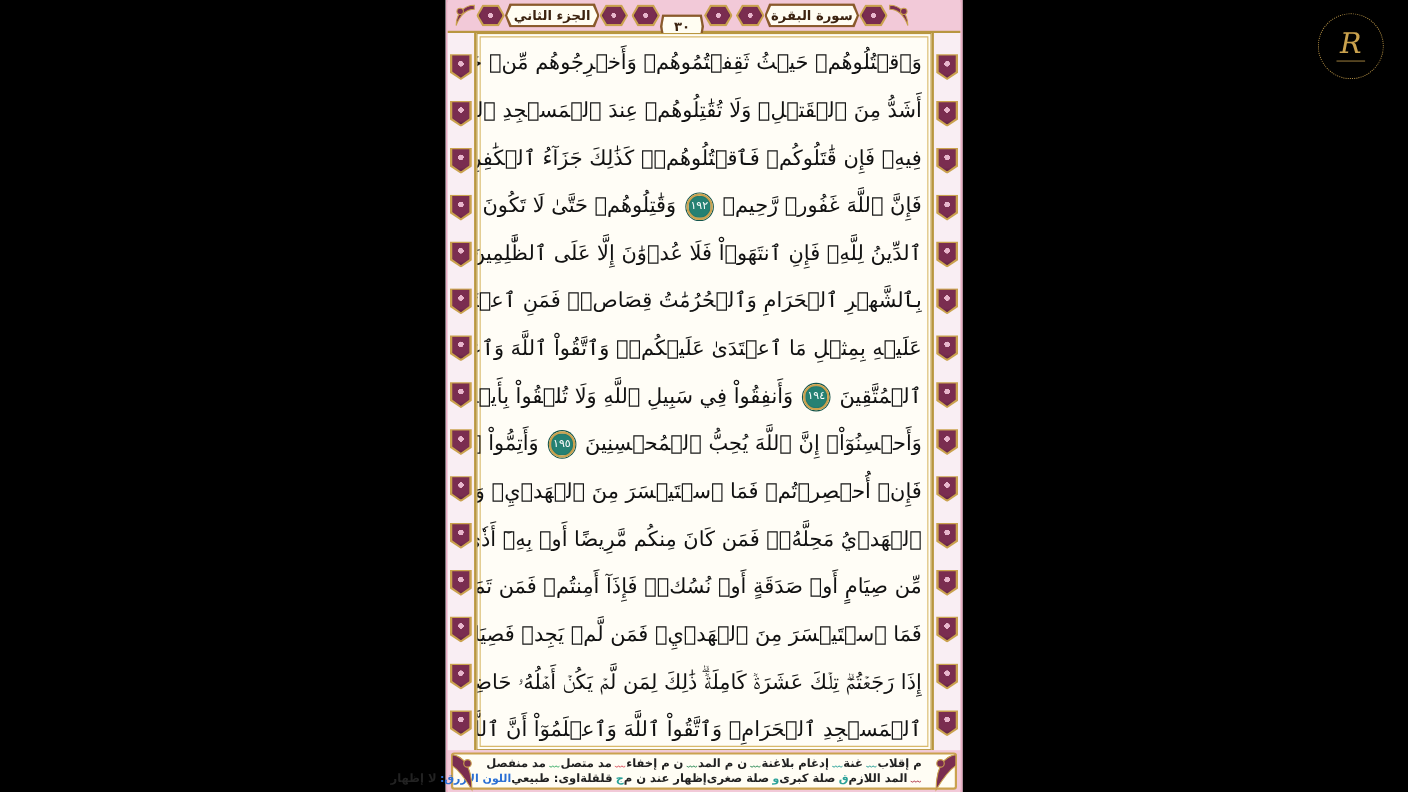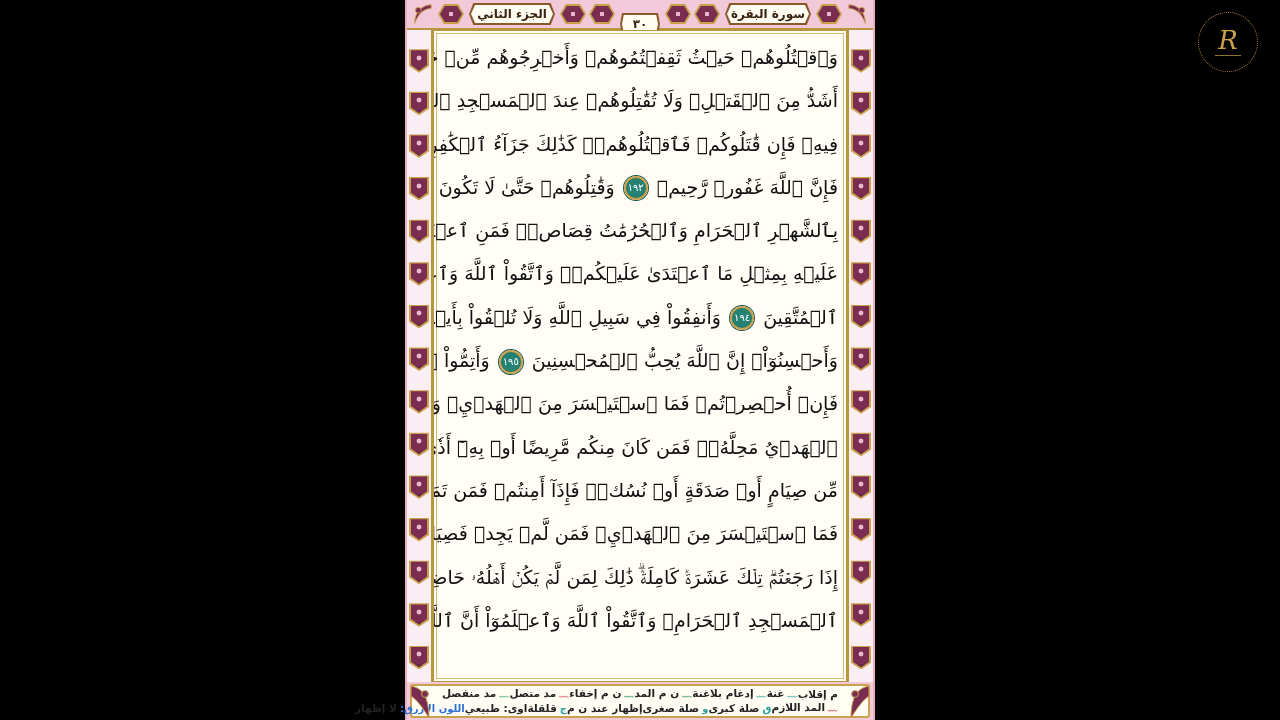--- a/index.html
+++ b/index.html
@@ -31,21 +31,21 @@
     background:#caa24e;}
   .med::after{content:"";position:absolute;inset:2px;
     clip-path:polygon(22% 0,78% 0,100% 50%,78% 100%,22% 100%,0 50%);
     background:radial-gradient(circle at 50% 50%,#e8b6cc 0 16%,#7a2d50 17% 62%,#4a1c38 100%);}
   .med.v{width:20px;height:30px;clip-path:polygon(0 22%,100% 22%,100% 78%,50% 100%,0 78%);}
   .med.v::after{clip-path:polygon(0 22%,100% 22%,100% 78%,50% 100%,0 78%);}
   
   .band-top{
     position:absolute;left:2px;right:2px;top:0;height:30px;
     background:#f2c9d8;border-bottom:2px solid #b8963f;
-    display:flex;flex-direction:row-reverse;align-items:center;justify-content:space-between;
+    display:flex;flex-direction:row-reverse;align-items:center;justify-content:flex-start;
     padding:0 4px;box-sizing:border-box;direction:rtl;
   }
   .cart{position:relative;height:22px;min-width:86px;flex:0 0 auto;
     clip-path:polygon(5% 0,95% 0,100% 50%,95% 100%,5% 100%,0 50%);
     background:#8a5a2b;}
   .cart>span{position:absolute;inset:2px;
     clip-path:polygon(5% 0,95% 0,100% 50%,95% 100%,5% 100%,0 50%);
     background:#fffdf2;display:flex;align-items:center;justify-content:center;
     font-size:12px;font-weight:bold;color:#3c2310;}
   .cart.num{min-width:40px;margin-top:20px;}
@@ -176,20 +176,21 @@
         <div class="med v"></div>
         <div class="med v"></div>
         <div class="med v"></div>
       </div>
 
     <div class="text-area" id="quran-text">
         <div class="quran-line"><span>وَٱقۡتُلُوهُمۡ حَيۡثُ ثَقِفۡتُمُوهُمۡ وَأَخۡرِجُوهُم مِّنۡ حَيۡثُ أَخۡرَجُوكُمۡۚ وَٱلۡفِتۡنَةُ</span> </div>
         <div class="quran-line"><span>أَشَدُّ مِنَ ٱلۡقَتۡلِۚ وَلَا تُقَٰتِلُوهُمۡ عِندَ ٱلۡمَسۡجِدِ ٱلۡحَرَامِ حَتَّىٰ يُقَٰتِلُوكُمۡ</span> </div>
         <div class="quran-line"><span>فِيهِۖ فَإِن قَٰتَلُوكُمۡ فَٱقۡتُلُوهُمۡۗ كَذَٰلِكَ جَزَآءُ ٱلۡكَٰفِرِينَ</span>   </div>
         <div class="quran-line"><span>فَإِنَّ ٱللَّهَ غَفُورٞ رَّحِيمٞ</span> <span class="verse">١٩٢</span> <span>وَقَٰتِلُوهُمۡ حَتَّىٰ لَا تَكُونَ فِتۡنَةٞ وَيَكُونَ</span> </div>
+        <div class="quran-line"><span>ٱلدِّينُ لِلَّهِۖ فَإِنِ ٱنتَهَوۡاْ فَلَا عُدۡوَٰنَ إِلَّا عَلَى ٱلظَّٰلِمِينَ</span>   </div>
         <div class="quran-line"><span>بِٱلشَّهۡرِ ٱلۡحَرَامِ وَٱلۡحُرُمَٰتُ قِصَاصٞۚ فَمَنِ ٱعۡتَدَىٰ عَلَيۡكُمۡ فَٱعۡتَدُواْ</span> </div>
         <div class="quran-line"><span>عَلَيۡهِ بِمِثۡلِ مَا ٱعۡتَدَىٰ عَلَيۡكُمۡۚ وَٱتَّقُواْ ٱللَّهَ وَٱعۡلَمُوٓاْ أَنَّ ٱللَّهَ مَعَ</span> </div>
         <div class="quran-line"><span>ٱلۡمُتَّقِينَ</span> <span class="verse">١٩٤</span> <span>وَأَنفِقُواْ فِي سَبِيلِ ٱللَّهِ وَلَا تُلۡقُواْ بِأَيۡدِيكُمۡ إِلَى ٱلتَّهۡلُكَةِ</span> </div>
         <div class="quran-line"><span>وَأَحۡسِنُوٓاْۚ إِنَّ ٱللَّهَ يُحِبُّ ٱلۡمُحۡسِنِينَ</span> <span class="verse">١٩٥</span> <span>وَأَتِمُّواْ ٱلۡحَجَّ وَٱلۡعُمۡرَةَ لِلَّهِۚ</span> </div>
         <div class="quran-line"><span>فَإِنۡ أُحۡصِرۡتُمۡ فَمَا ٱسۡتَيۡسَرَ مِنَ ٱلۡهَدۡيِۖ وَلَا تَحۡلِقُواْ رُءُوسَكُمۡ حَتَّىٰ يَبۡلُغَ</span> </div>
         <div class="quran-line"><span>ٱلۡهَدۡيُ مَحِلَّهُۥۚ فَمَن كَانَ مِنكُم مَّرِيضًا أَوۡ بِهِۦٓ أَذٗى مِّن رَّأۡسِهِۦ فَفِدۡيَةٞ</span> </div>
         <div class="quran-line"><span>مِّن صِيَامٍ أَوۡ صَدَقَةٍ أَوۡ نُسُكٖۚ فَإِذَآ أَمِنتُمۡ فَمَن تَمَتَّعَ بِٱلۡعُمۡرَةِ إِلَى ٱلۡحَجِّ</span> </div>
         <div class="quran-line"><span>فَمَا ٱسۡتَيۡسَرَ مِنَ ٱلۡهَدۡيِۚ فَمَن لَّمۡ يَجِدۡ فَصِيَامُ ثَلَٰثَةِ أَيَّامٖ فِي ٱلۡحَجِّ وَسَبۡعَةٍ</span> </div>
         <div class="quran-line"><span>إِذَا رَجَعۡتُمۡۗ تِلۡكَ عَشَرَةٞ كَامِلَةٞۗ ذَٰلِكَ لِمَن لَّمۡ يَكُنۡ أَهۡلُهُۥ حَاضِرِي</span> </div>
         <div class="quran-line"><span>ٱلۡمَسۡجِدِ ٱلۡحَرَامِۚ وَٱتَّقُواْ ٱللَّهَ وَٱعۡلَمُوٓاْ أَنَّ ٱللَّهَ شَدِيدُ ٱلۡعِقَابِ</span>  </div>

